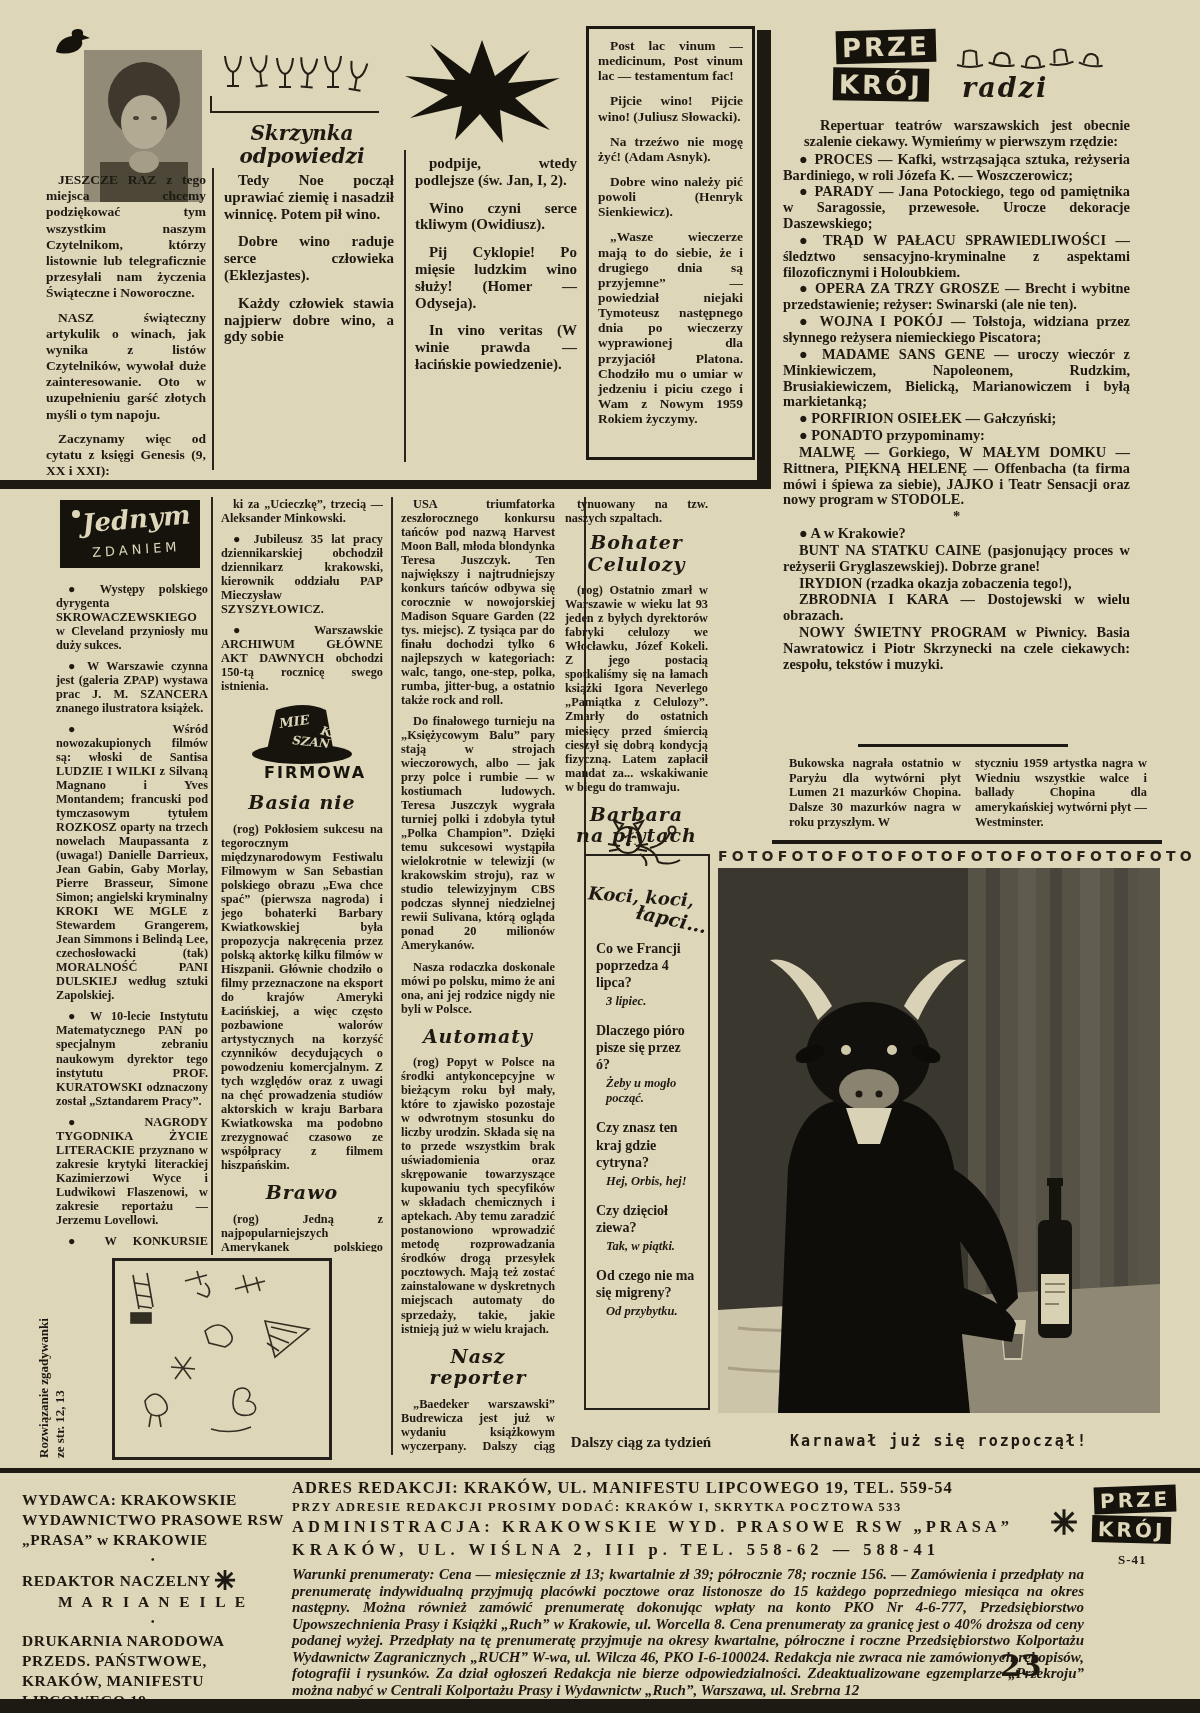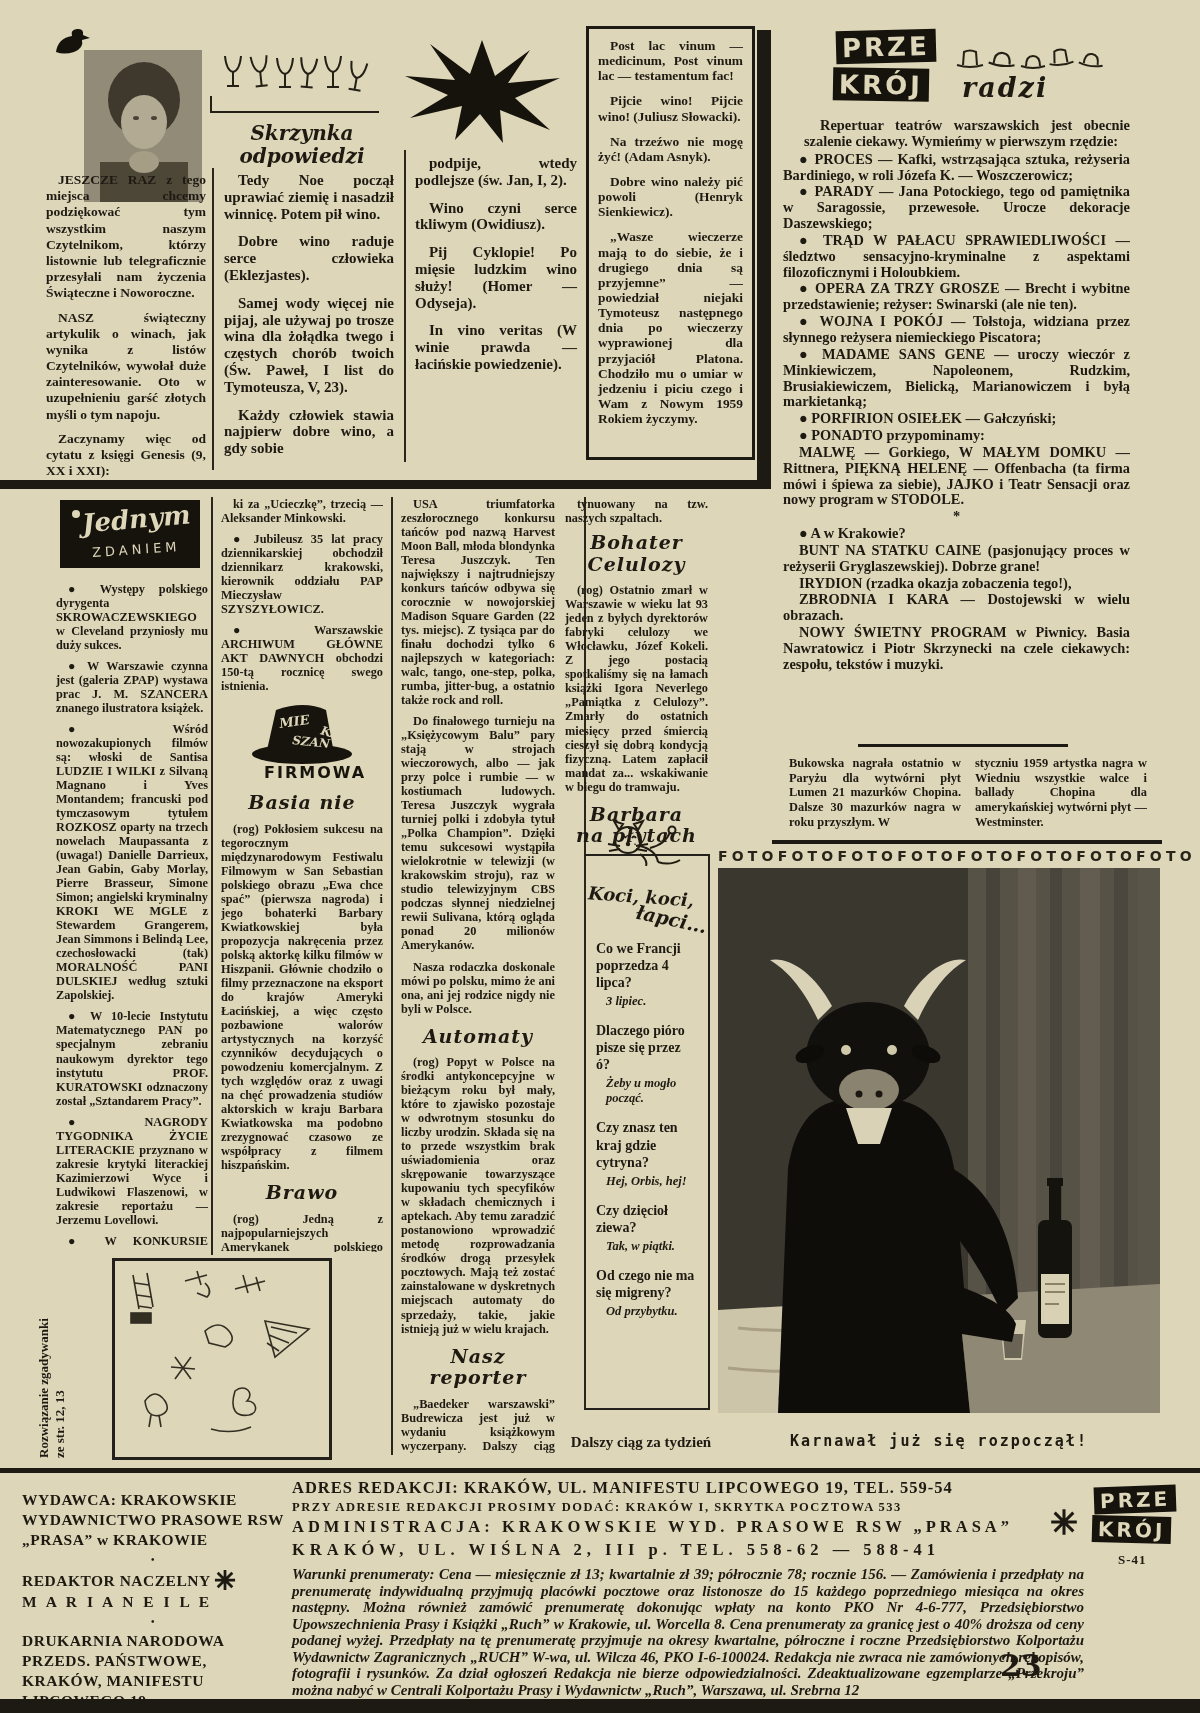--- a/index.html
+++ b/index.html
@@ -95,21 +95,20 @@
 
   <div class="abs script" style="left:212px;top:122px;width:180px;text-align:center;font-size:20px;line-height:1.15;">
     <div>Skrzynka</div>
     <div>odpowiedzi</div>
   </div>
 
   <div class="vrule" style="left:212px;top:168px;height:302px;"></div>
   <div class="abs col-top" style="left:224px;top:172px;width:170px;">
       <p>Tedy Noe począł uprawiać ziemię i nasadził winnicę. Potem pił wino.</p>
       <p>Dobre wino raduje serce człowieka (Eklezjastes).</p>
-      <p>Samej wody więcej nie pijaj, ale używaj po trosze wina dla żołądka twego i częstych chorób twoich (Św. Paweł, I list do Tymoteusza, V, 23).</p>
       <p>Każdy człowiek stawia najpierw dobre wino, a gdy sobie</p>
     </div>
 
   <div class="abs" style="left:400px;top:38px;width:165px;height:108px;">
     <svg width="165" height="108" viewBox="0 0 165 108">
         <path fill="#16130c" d="M82 2 L95 38 L130 12 L108 45 L160 40 L115 60 L150 92 L100 72 L103 105 L80 76 L55 102 L62 68 L10 80 L48 57 L5 38 L55 42 L30 6 L70 36 Z"></path>
       </svg>
   </div>
   <div class="vrule" style="left:404px;top:150px;height:312px;"></div>
   <div class="abs col-top" style="left:415px;top:155px;width:162px;">
@@ -320,21 +319,21 @@
   <div class="hbar" style="left:0;top:1468px;width:1200px;height:5px;"></div>
 
   <div class="abs imp-left" style="left:22px;top:1490px;width:262px;">
     <div>WYDAWCA: KRAKOWSKIE WYDAWNICTWO PRASOWE RSW „PRASA” w KRAKOWIE</div>
     <div style="text-align:center;font-size:10px;margin:3px 0;">•</div>
     <div style="white-space:nowrap;"><span>REDAKTOR NACZELNY</span>
       <svg width="22" height="22" viewBox="0 0 24 24" style="display:inline-block;vertical-align:-5px;">
           <path d="M12 1 V23 M1 12 H23 M4 4 L20 20 M20 4 L4 20" stroke="#1d1a13" stroke-width="3"></path>
         </svg>
     </div>
-    <div style="letter-spacing:3px;">M A R I A N   E I L E</div>
+    <div style="letter-spacing:3px;text-align:center;">M A R I A N   E I L E</div>
     <div style="text-align:center;font-size:10px;margin:3px 0;">•</div>
     <div>DRUKARNIA NARODOWA PRZEDS. PAŃSTWOWE, KRAKÓW, MANIFESTU LIPCOWEGO 19</div>
   </div>
 
   <div class="abs" style="left:292px;top:1478px;width:792px;">
     <div class="imp-bold1">ADRES REDAKCJI: KRAKÓW, UL. MANIFESTU LIPCOWEGO 19, TEL. 559-54</div>
     <div class="imp-bold2" style="margin-top:2px;">PRZY ADRESIE REDAKCJI PROSIMY DODAĆ: KRAKÓW I, SKRYTKA POCZTOWA 533</div>
     <div class="imp-bold1" style="letter-spacing:4px;margin-top:2px;">ADMINISTRACJA: KRAKOWSKIE WYD. PRASOWE RSW „PRASA”</div>
     <div class="imp-bold1" style="letter-spacing:5px;margin-top:3px;">KRAKÓW, UL. WIŚLNA 2, III p. TEL. 558-62 — 588-41</div>
     <div class="imp-small" style="margin-top:6px;">Warunki prenumeraty: Cena — miesięcznie zł 13; kwartalnie zł 39; półrocznie 78; rocznie 156. — Zamówienia i przedpłaty na prenumeratę indywidualną przyjmują placówki pocztowe oraz listonosze do 15 każdego poprzedniego miesiąca na okres następny. Można również zamówić prenumeratę dokonując wpłaty na konto PKO Nr 4-6-777, Przedsiębiorstwo Upowszechnienia Prasy i Książki „Ruch” w Krakowie, ul. Worcella 8. Cena prenumeraty za granicę jest o 40% droższa od ceny podanej wyżej. Przedpłaty na tę prenumeratę przyjmuje na okresy kwartalne, półroczne i roczne Przedsiębiorstwo Kolportażu Wydawnictw Zagranicznych „RUCH” W-wa, ul. Wilcza 46, PKO I-6-100024. Redakcja nie zwraca nie zamówionych rękopisów, fotografii i rysunków. Za dział ogłoszeń Redakcja nie bierze odpowiedzialności. Zdeaktualizowane egzemplarze „Przekroju” można nabyć w Centrali Kolportażu Prasy i Wydawnictw „Ruch”, Warszawa, ul. Srebrna 12</div>

